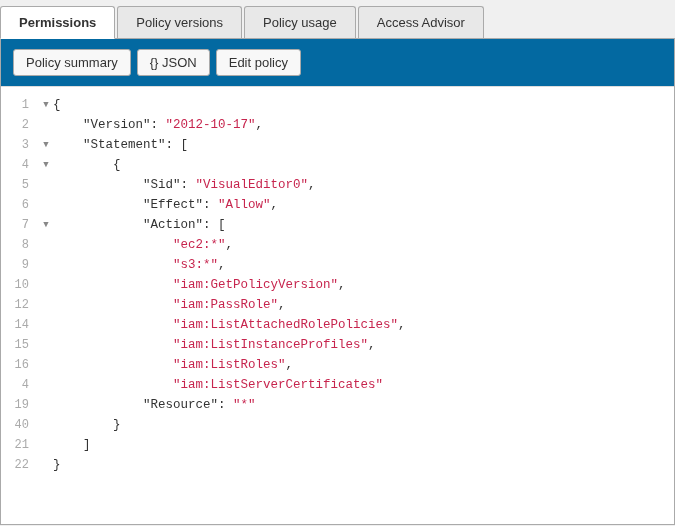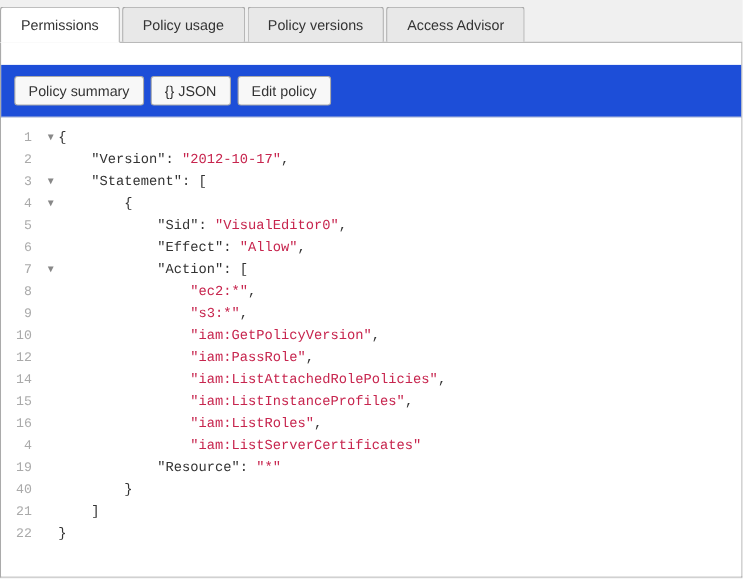--- a/index.html
+++ b/index.html
@@ -31,38 +31,37 @@
       border-radius: 3px 3px 0 0;
       color: #333;
       user-select: none;
     }
 
     .tab.active {
       background: #fff;
       border-bottom: 1px solid #fff;
       margin-bottom: -1px;
       color: #333;
-      font-weight: normal;
+      font-weight: bold;
     }
 
     .content-area {
       background: #fff;
       border: 1px solid #aaa;
       border-top: none;
       height: calc(526px - 40px);
       overflow: hidden;
     }
 
     .toolbar {
       display: flex;
       gap: 6px;
       padding: 10px 12px;
       border-bottom: 1px solid #ddd;
-      background: #1d4ed8;
-      margin-top: 20px;
+      background: #0369a1;
     }
 
     .toolbar-btn {
       padding: 5px 12px;
       border: 1px solid #aaa;
       background: #f8f8f8;
       border-radius: 3px;
       cursor: pointer;
       font-size: 13px;
       color: #333;
@@ -125,22 +124,22 @@
     .fold-icon {
       color: #888;
       font-size: 9px;
     }
   </style>
 </head>
 <body>
 
 <div class="tabs-bar">
   <div class="tab active">Permissions</div>
+  <div class="tab">Policy versions</div>
   <div class="tab">Policy usage</div>
-  <div class="tab">Policy versions</div>
   <div class="tab">Access Advisor</div>
 </div>
 
 <div class="content-area">
   <div class="toolbar">
     <button class="toolbar-btn">Policy summary</button>
     <button class="toolbar-btn">{} JSON</button>
     <button class="toolbar-btn">Edit policy</button>
   </div>
 

